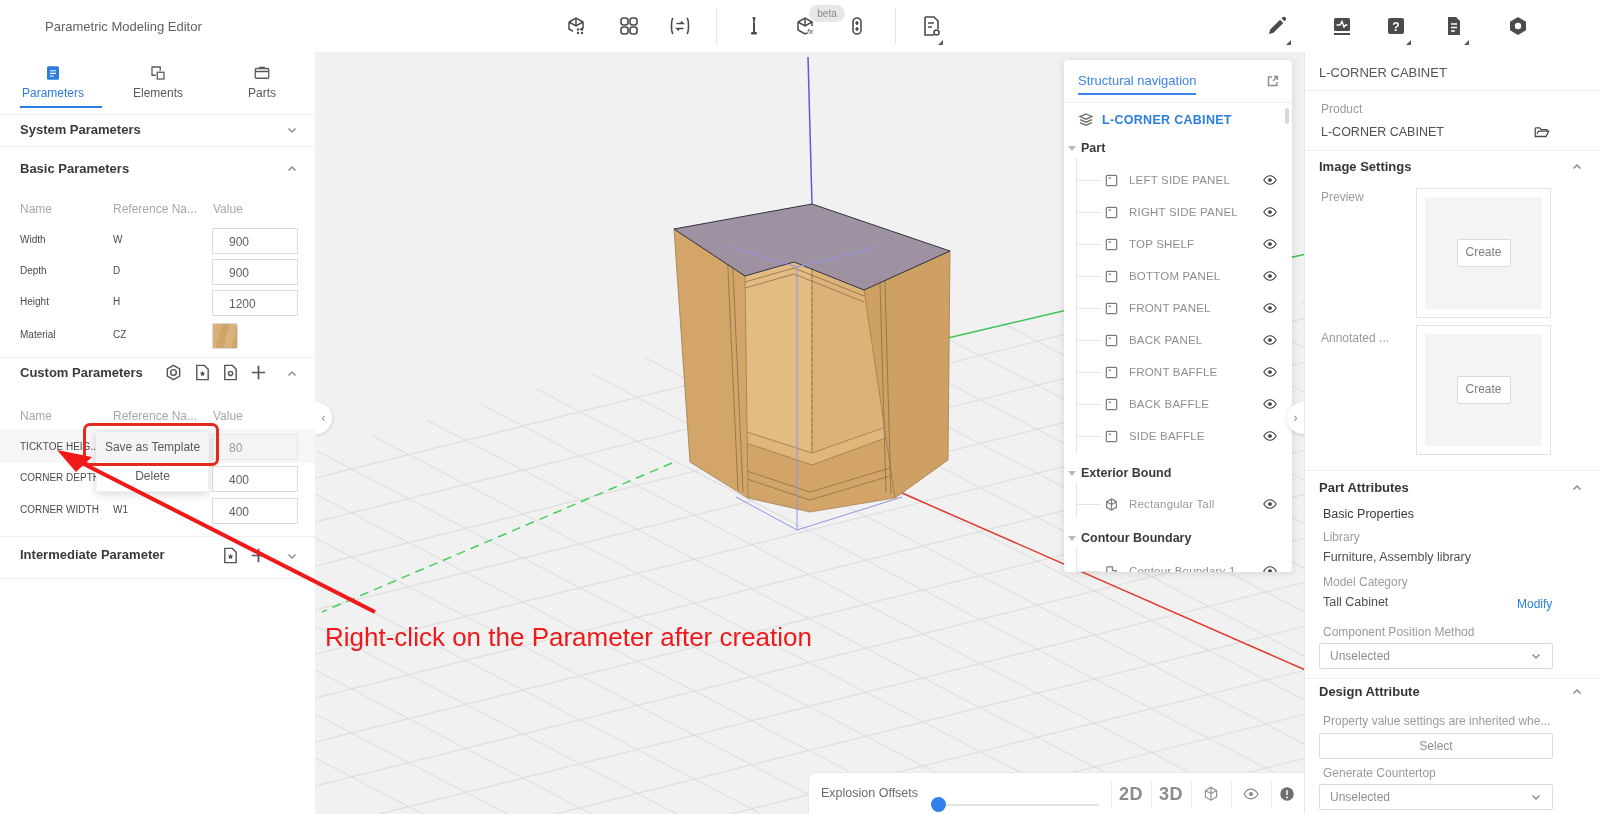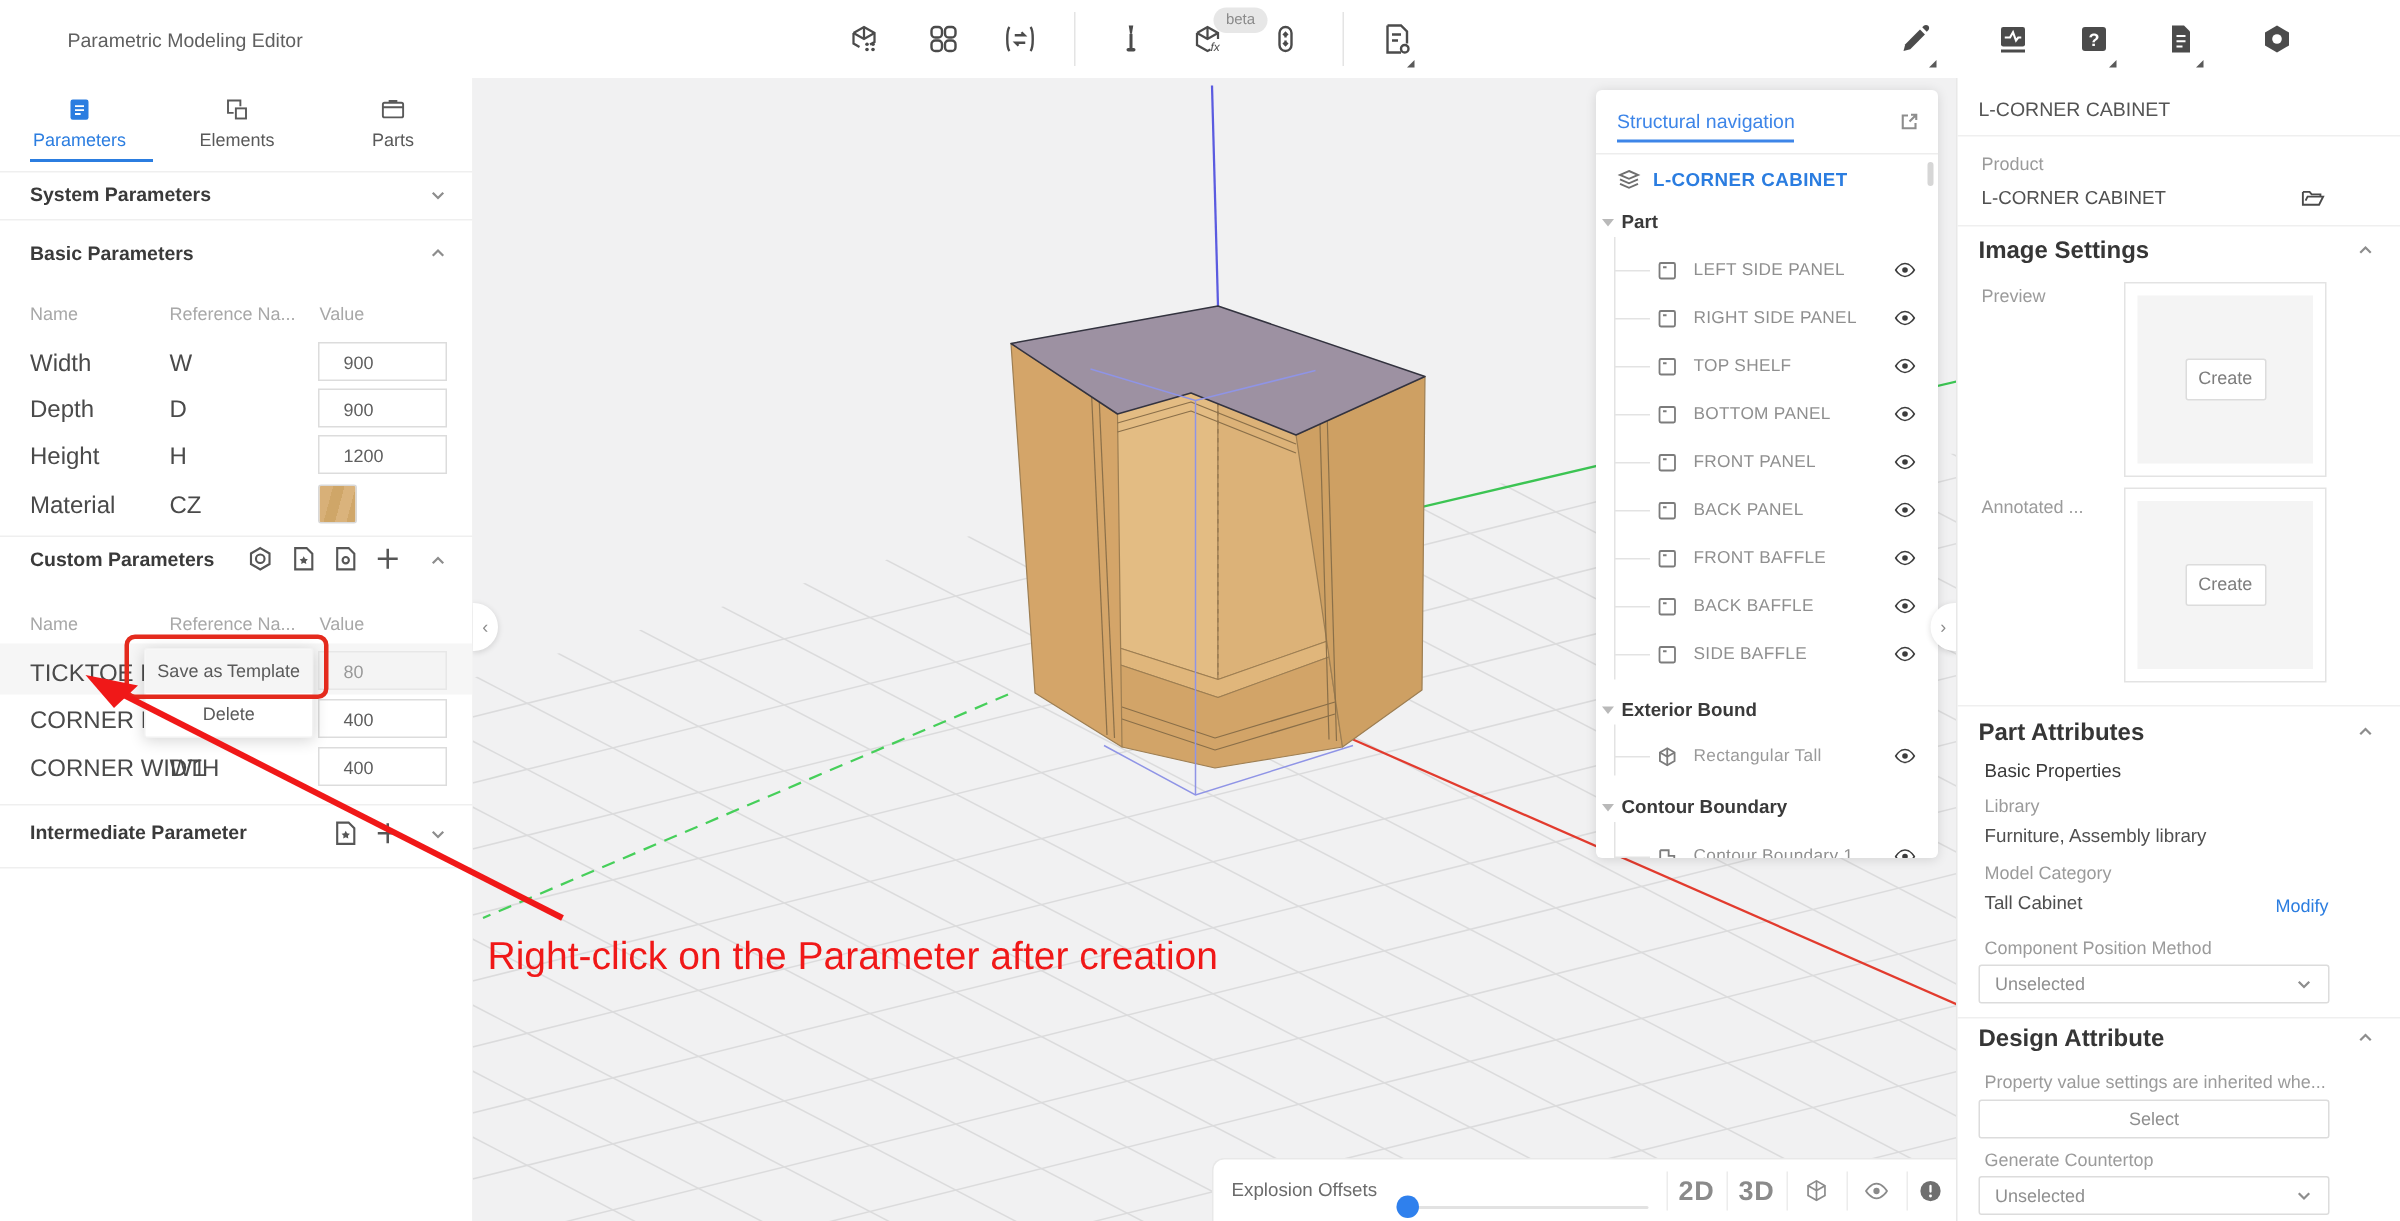--- a/index.html
+++ b/index.html
@@ -19,21 +19,21 @@
 
   
   #sidebar{left:0;top:52px;width:315px;height:762px;background:#fff;border-right:1px solid #e8e8e8;}
   .tab{top:8px;width:90px;height:52px;text-align:center;cursor:pointer;}
   .tab .ic{margin:4px auto 4px;width:18px;height:18px;}
   .tab .lb{font-size:12px;color:#595959;}
   .tab.active .lb{color:#2b7de0;}
   .tab-underline{left:20px;top:54px;width:82px;height:2px;background:#2b7de0;}
   .sec-title{font-size:13px;font-weight:bold;color:#3a3a3a;}
   .hdr{font-size:12px;color:#a8a8a8;}
-  .pname{font-size:16px;color:#4a4a4a;}
+  .pname{font-size:10px;color:#4a4a4a;}
   .vbox{width:86px;height:26px;border:1px solid #dcdcdc;border-radius:0;background:#fff;
     font-size:12px;color:#5f5f5f;line-height:26px;padding-left:16px;box-sizing:border-box;}
   .vbox.disabled{background:#f4f4f4;border-color:#e7e7e7;color:#9a9a9a;}
   .divider-h{height:1px;background:#efefef;left:0;width:315px;}
   .sicon{width:19px;height:19px;color:#565656;}
   .sicon svg{width:100%;height:100%;display:block;}
   .row-highlight{left:0;width:315px;background:#f6f6f6;}
 
   
   #ctx-menu{left:96px;top:432px;width:111px;background:#fff;border-radius:2px;
@@ -84,21 +84,21 @@
   .bb-btn{top:0;width:40px;height:42px;display:flex;align-items:center;justify-content:center;
     font-size:18px;color:#8b8b8b;cursor:pointer;font-weight:bold;letter-spacing:.5px;}
   .bb-btn svg{width:18px;height:18px;color:#8b8b8b;}
 
   
   #rightpanel{left:1304px;top:52px;width:296px;height:762px;background:#fff;border-left:1px solid #e8e8e8;}
   #rightpanel .rp-title{left:14px;top:13px;font-size:13px;color:#545454;}
   .rp-div{left:0;width:296px;height:1px;background:#efefef;}
   .rp-label{font-size:12px;color:#9b9b9b;}
   .rp-value{font-size:12.5px;color:#4f4f4f;}
-  .rp-sec{font-size:16px;font-weight:bold;color:#363636;}
+  .rp-sec{font-size:13px;font-weight:bold;color:#363636;}
   .chev{width:12px;height:12px;color:#8d8d8d;}
   .chev svg{width:100%;height:100%;display:block;}
   .img-box{width:135px;height:130px;border:1px solid #e3e3e3;background:#fff;box-sizing:border-box;padding:8px;}
   .img-box .inner{width:100%;height:100%;background:#f4f4f4;display:flex;align-items:center;justify-content:center;}
   .create-btn{width:52px;height:26px;background:#fff;border:1px solid #dcdcdc;border-radius:2px;
     font-size:12px;color:#7d7d7d;line-height:24px;text-align:center;cursor:pointer;}
   .dd{width:234px;height:26px;border:1px solid #dcdcdc;border-radius:2px;background:#fff;box-sizing:border-box;
     font-size:12px;color:#8f8f8f;line-height:24px;padding:0 10px;display:flex;justify-content:space-between;align-items:center;cursor:pointer;}
   .wide-btn{width:234px;height:26px;border:1px solid #dcdcdc;border-radius:2px;background:#fff;box-sizing:border-box;
     font-size:12px;color:#8f8f8f;line-height:24px;text-align:center;cursor:pointer;}

